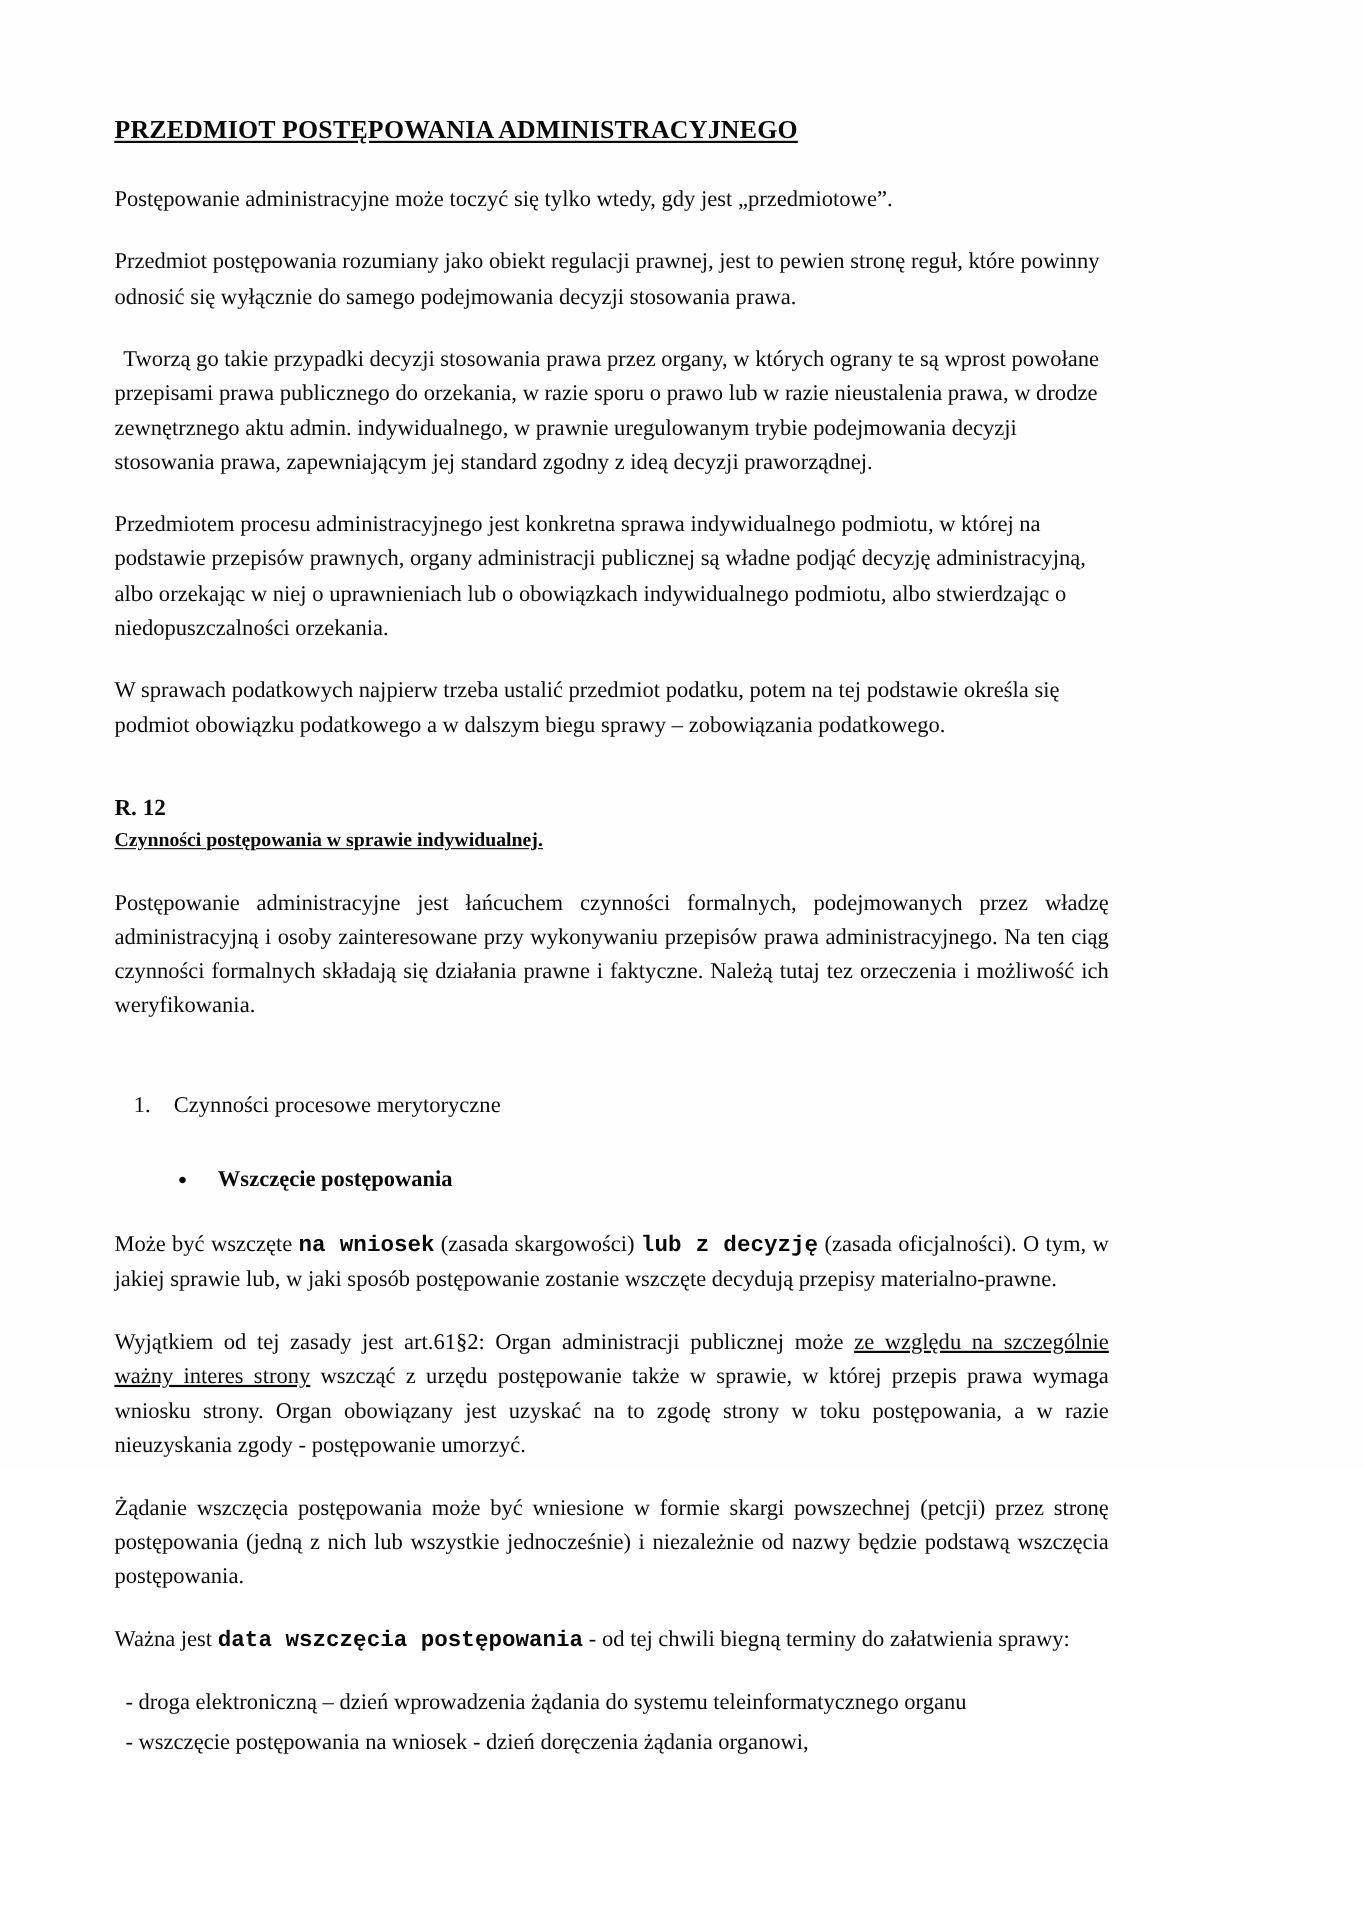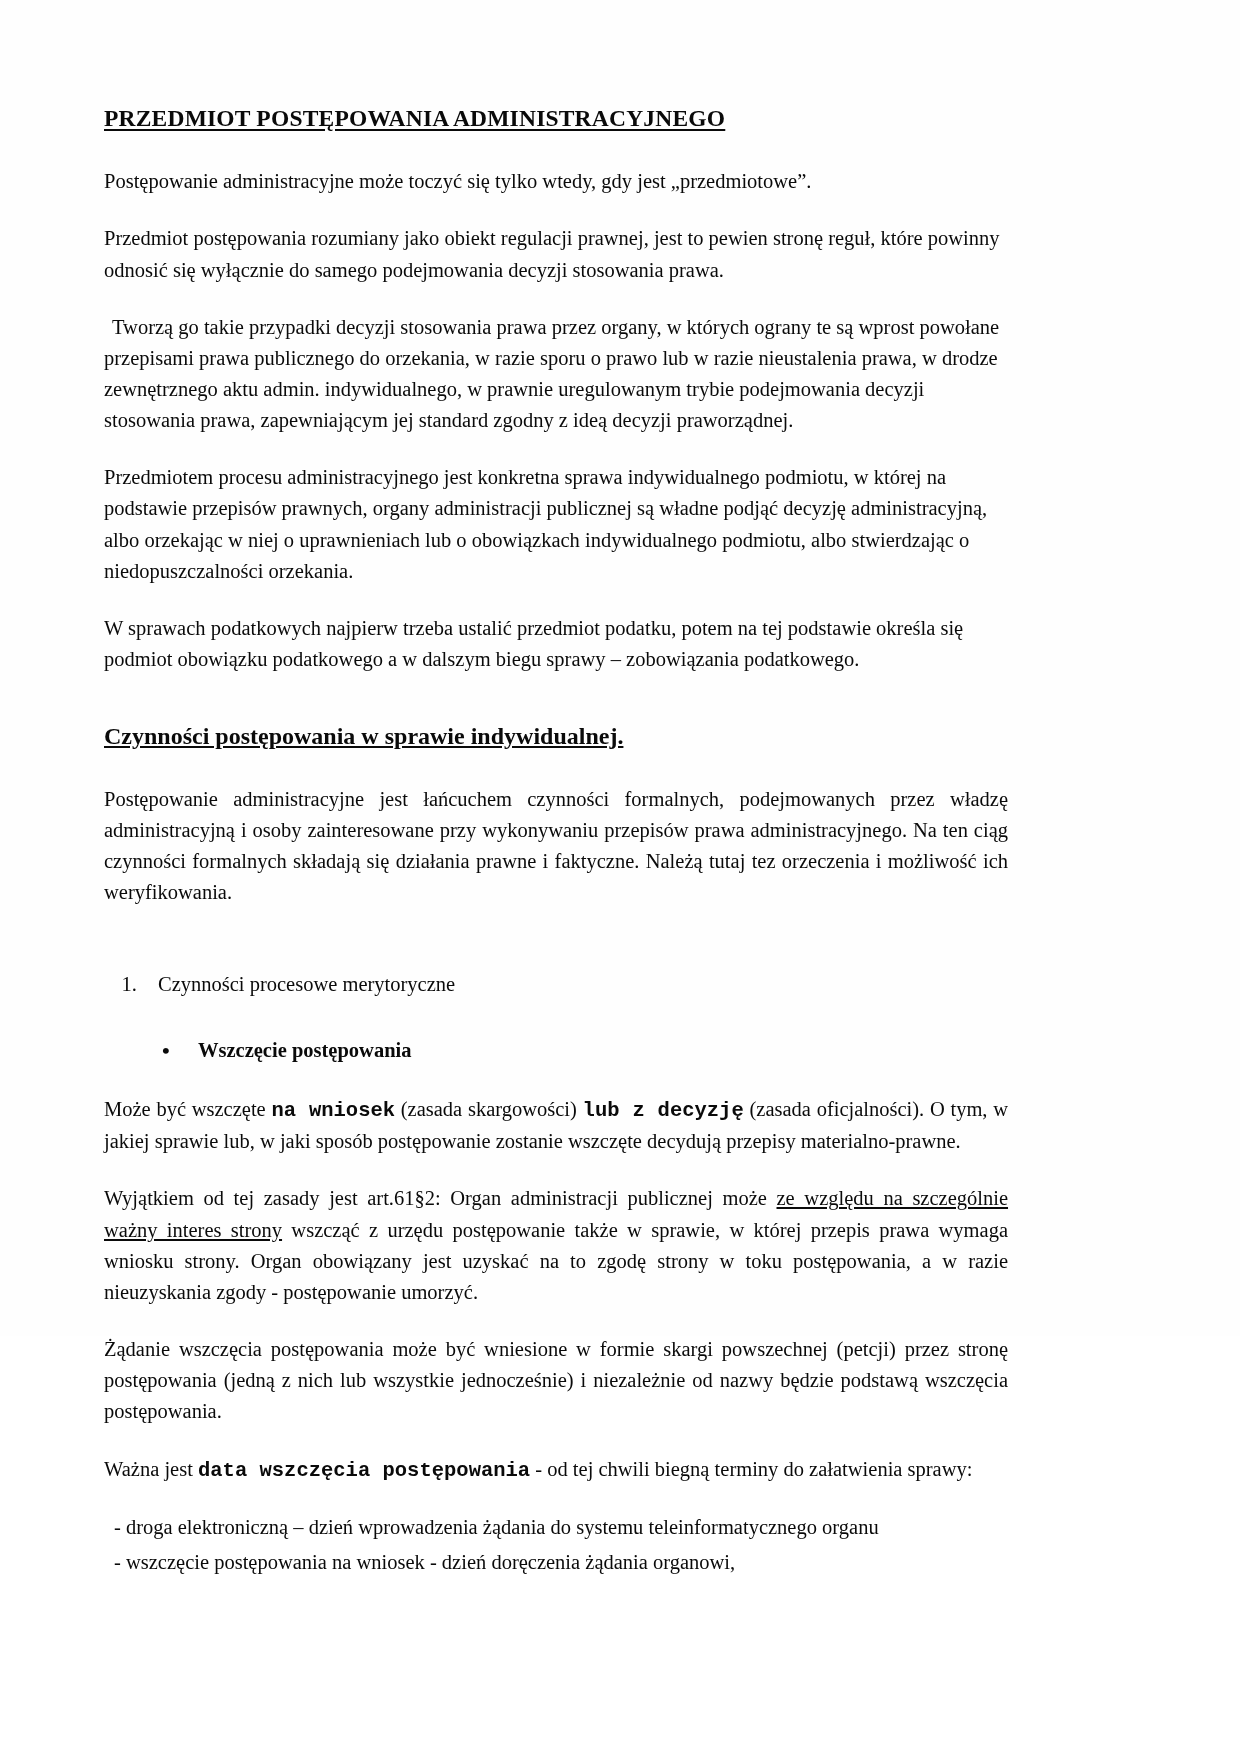--- a/index.html
+++ b/index.html
@@ -36,21 +36,21 @@
     margin: 0 0 34px 0;
     line-height: 1.2;
   }
   .sec-label {
     font-size: 21px;
     font-weight: bold;
     margin: 0;
     line-height: 1.45;
   }
   .sec-heading {
-    font-size: 24px;
+    font-size: 18px;
     font-weight: bold;
     text-decoration: underline;
     text-underline-offset: 2px;
     margin: 0 0 30px 0;
     line-height: 1.45;
   }
 
   
   p.para {
     font-size: 20.5px;
@@ -127,20 +127,21 @@
     <p class="para">Przedmiot postępowania rozumiany jako obiekt regulacji prawnej, jest to pewien stronę reguł, które powinny odnosić się wyłącznie do samego podejmowania decyzji stosowania prawa.</p>
 
     <p class="para indent-sm">Tworzą go takie przypadki decyzji stosowania prawa przez organy, w których ograny te są wprost powołane przepisami prawa publicznego do orzekania, w razie sporu o prawo lub w razie nieustalenia prawa, w drodze zewnętrznego aktu admin. indywidualnego, w prawnie uregulowanym trybie podejmowania decyzji stosowania prawa, zapewniającym jej standard zgodny z ideą decyzji praworządnej.</p>
 
     <p class="para">Przedmiotem procesu administracyjnego jest konkretna sprawa indywidualnego podmiotu, w której na podstawie przepisów prawnych, organy administracji publicznej są władne podjąć decyzję administracyjną, albo orzekając w niej o uprawnieniach lub o obowiązkach indywidualnego podmiotu, albo stwierdzając o niedopuszczalności orzekania.</p>
 
     <p class="para">W sprawach podatkowych najpierw trzeba ustalić przedmiot podatku, potem na tej podstawie określa się podmiot obowiązku podatkowego a w dalszym biegu sprawy – zobowiązania podatkowego.</p>
 
     <div class="spacer-md"></div>
 
+    <div class="sec-label">R. 12</div>
 
     <div class="sec-heading">Czynności postępowania w sprawie indywidualnej.</div>
 
     <p class="para justify">Postępowanie administracyjne jest łańcuchem czynności formalnych, podejmowanych przez władzę administracyjną i osoby zainteresowane przy wykonywaniu przepisów prawa administracyjnego. Na ten ciąg czynności formalnych składają się działania prawne i faktyczne. Należą tutaj tez orzeczenia i możliwość ich weryfikowania.</p>
 
     <div class="spacer-lg"></div>
 
     <ol class="num-list">
       <li>Czynności procesowe merytoryczne</li>
     </ol>

